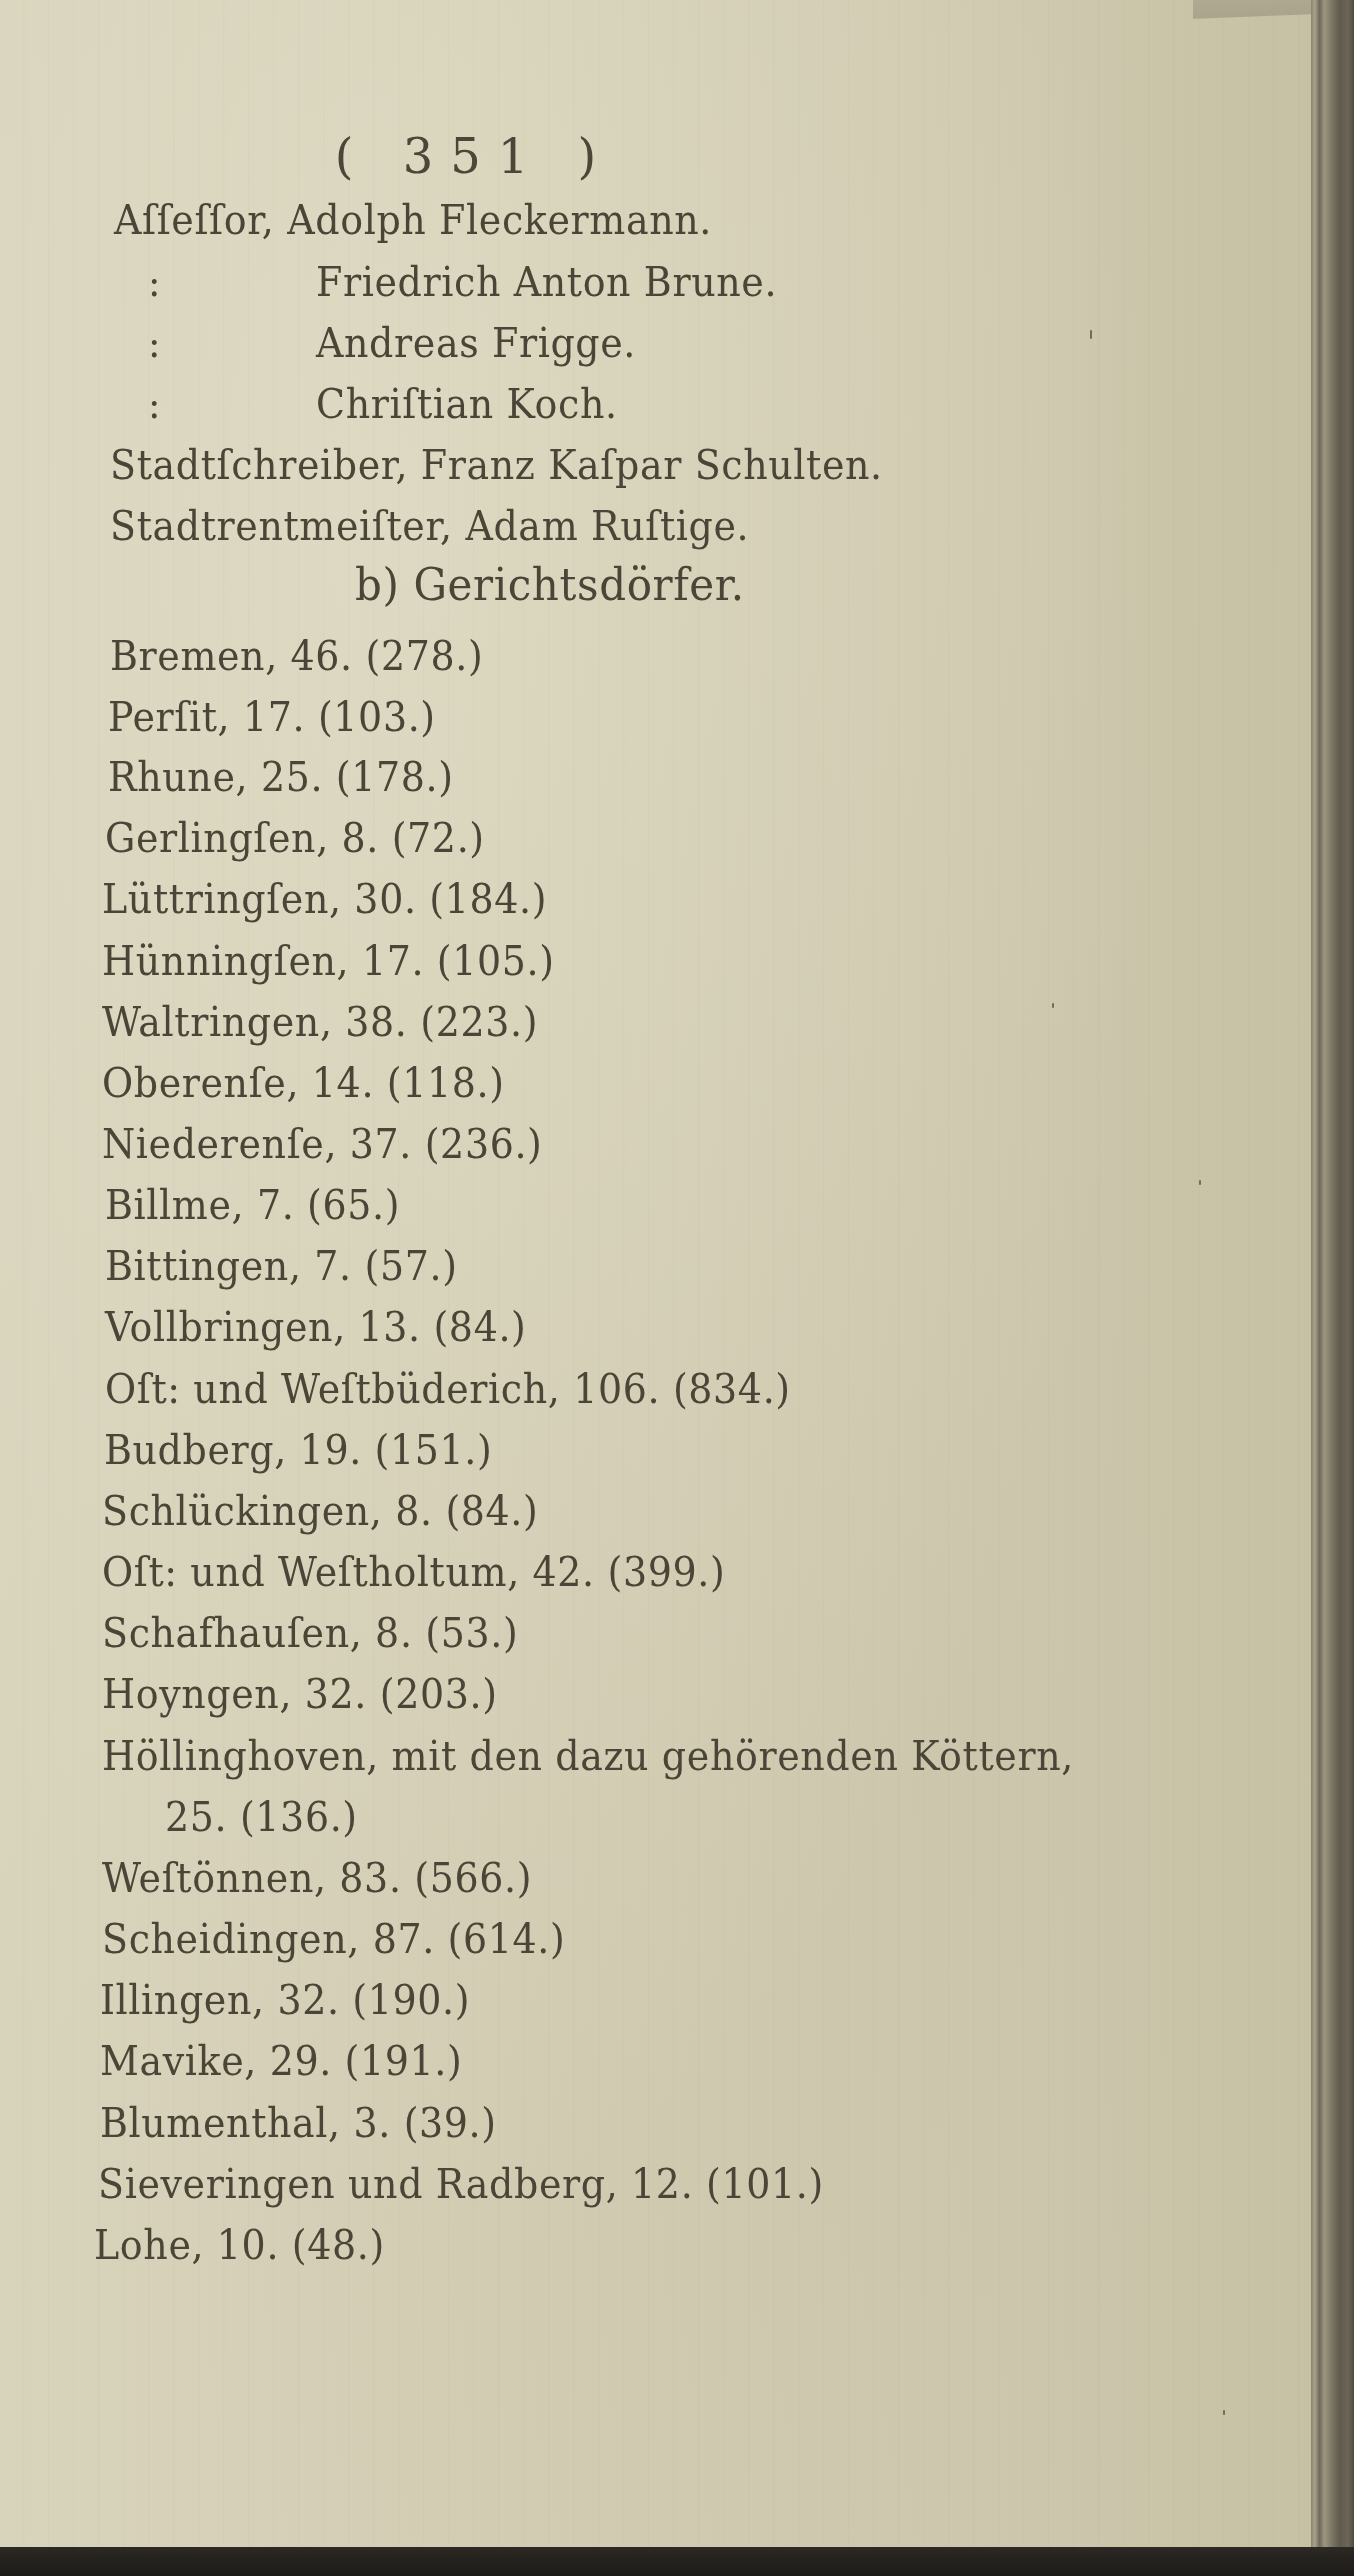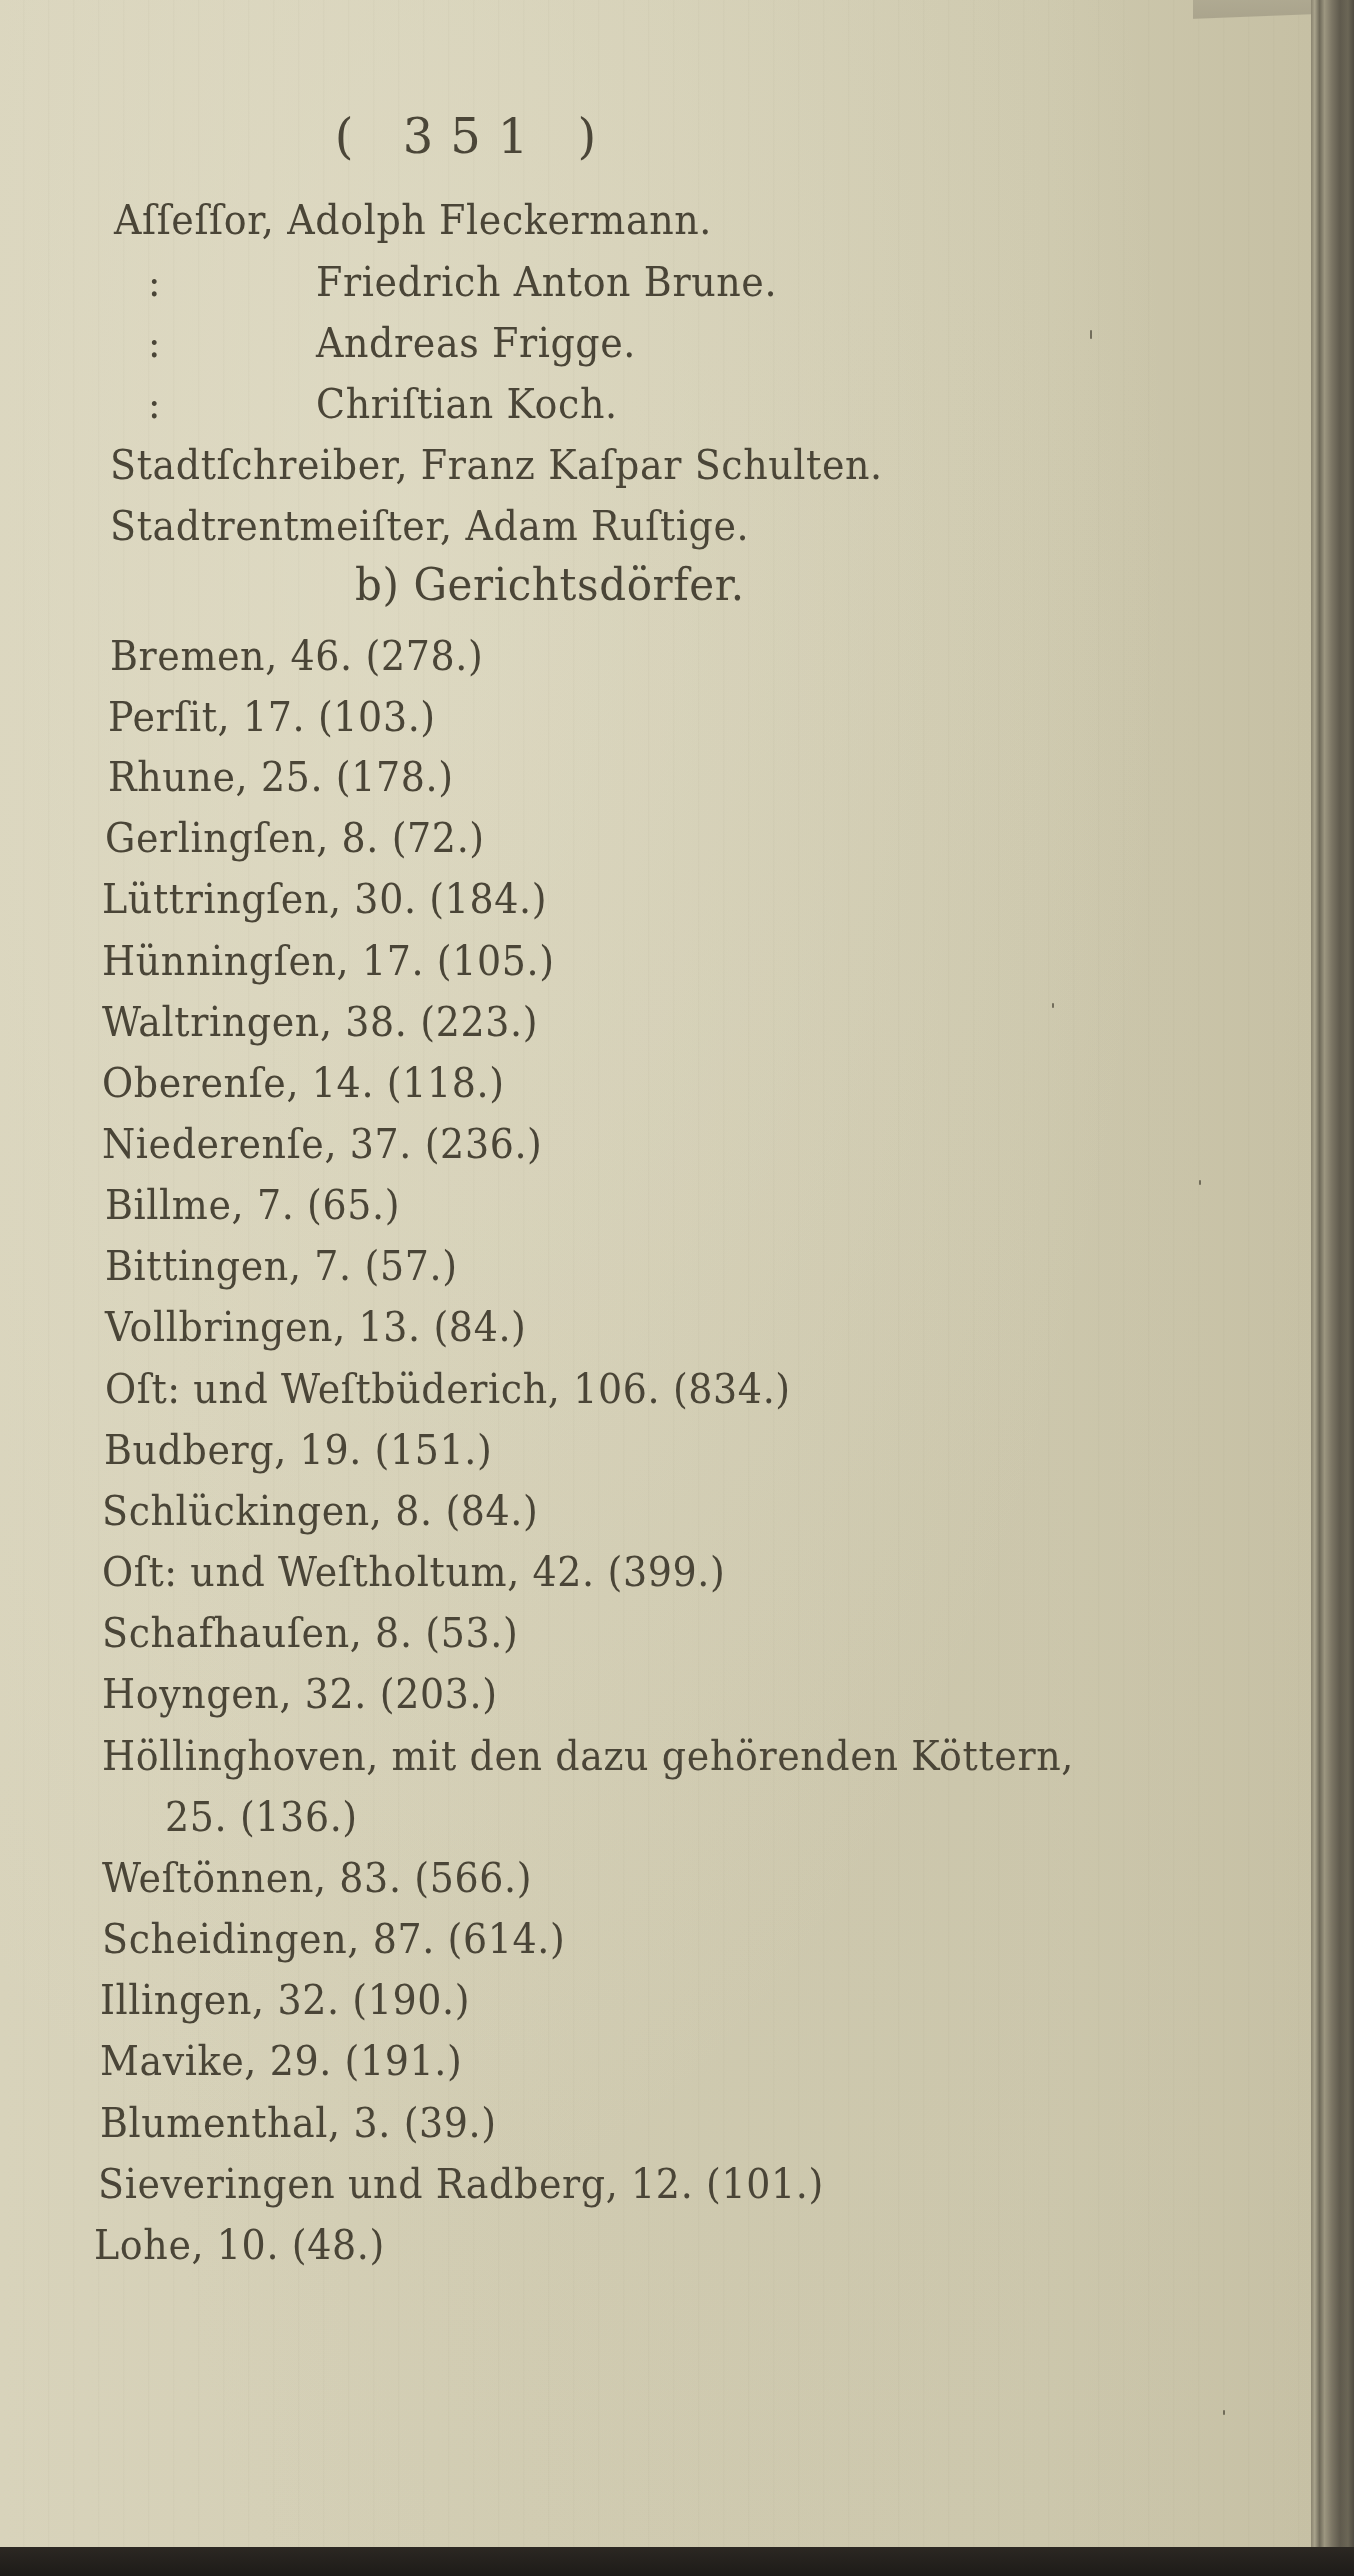--- a/index.html
+++ b/index.html
@@ -57,21 +57,21 @@
     .bottom-band {
       position: absolute;
       left: 0;
       top: 2547px;
       width: 1354px;
       height: 29px;
       background: linear-gradient(180deg, #2c2823 0%, #1d1b18 100%);
     }
     .page-number {
       position: absolute;
-      top: 108px;
+      top: 128px;
       left: 0;
       width: 948px;
       text-align: center;
       font-size: 48px;
       color: #4b4638;
       letter-spacing: 17px;
       font-family: "DejaVu Serif", serif;
     }
     .text {
       position: absolute;

